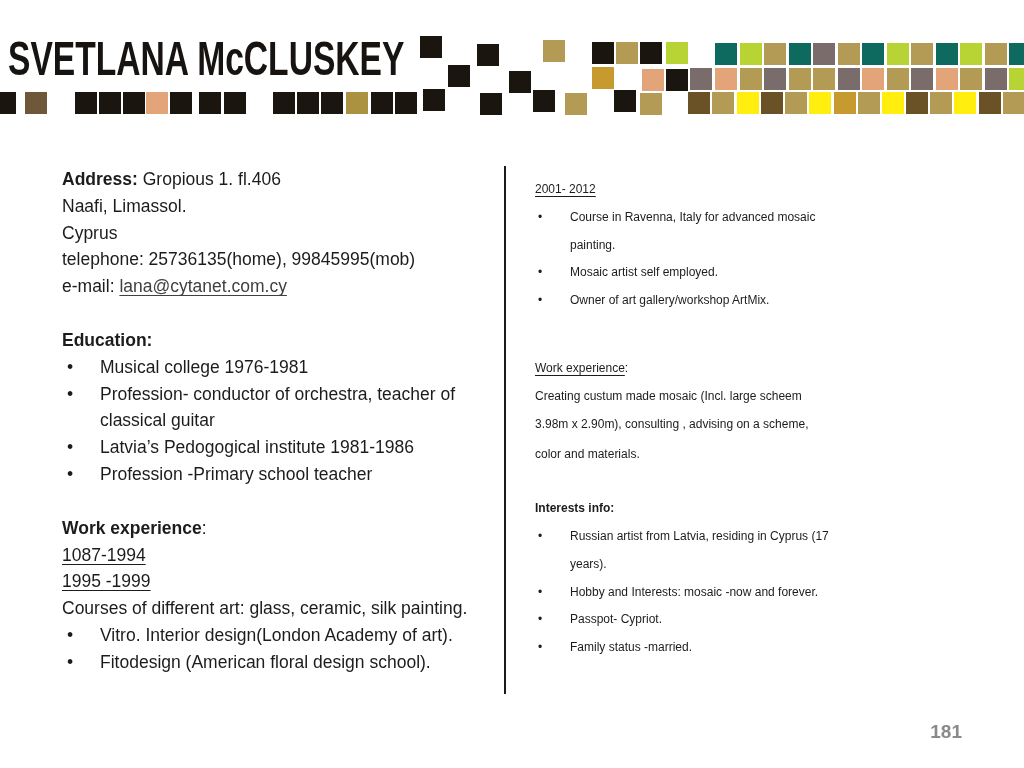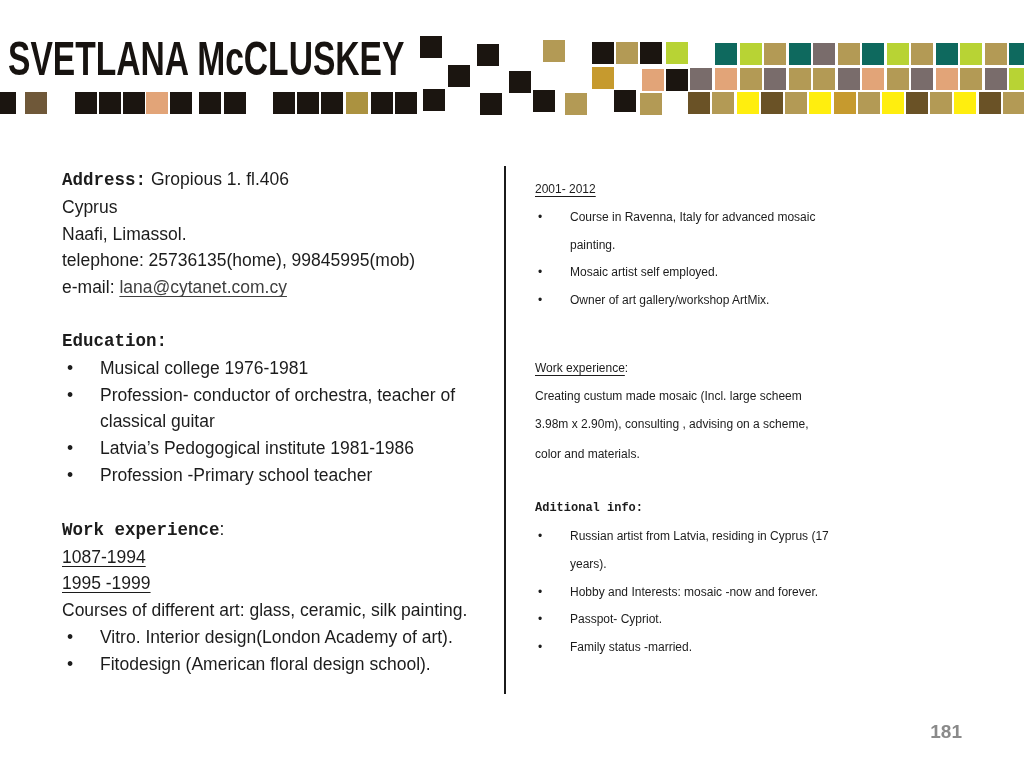--- a/index.html
+++ b/index.html
@@ -28,21 +28,21 @@
   .col { position: absolute; }
   .col p { margin: 0; }
   .col-left  { left: 62px;  top: 166px; width: 412px; font-size: 17.5px; line-height: 26.8px; }
   .col-right { left: 535px; top: 176px; width: 436px; font-size: 12px;   line-height: 27.8px; }
 
   .sp27 { height: 27px; }
   .sp40 { height: 40px; }
   .sp26 { height: 26px; }
   .mt3  { margin-top: 3px !important; }
 
-  .b { font-weight: bold; font-family: Liberation Mono, monospace; }
+  .b { font-weight: bold; }
   .u { text-decoration: underline; text-underline-offset: 3px; }
   .pre { white-space: pre-line; }
 
   a.link { color: #404040; text-decoration: underline; text-underline-offset: 3px; cursor: pointer; }
 
   ul.bullets { list-style: none; margin: 0; padding: 0; }
   ul.bullets li { display: flex; }
   .dot { flex: 0 0 38px; width: 38px; padding-left: 5px; box-sizing: border-box; }
   .col-right .dot { flex: 0 0 35px; width: 35px; padding-left: 3px; }
   .btxt { flex: 1; white-space: pre-line; }
@@ -135,22 +135,22 @@
       <div class="mosaic-square" style="left: 930px; top: 92px; width: 22px; height: 22px; background: rgb(179, 154, 85);"></div>
       <div class="mosaic-square" style="left: 954px; top: 92px; width: 22px; height: 22px; background: rgb(255, 238, 14);"></div>
       <div class="mosaic-square" style="left: 979px; top: 92px; width: 22px; height: 22px; background: rgb(106, 82, 38);"></div>
       <div class="mosaic-square" style="left: 1003px; top: 92px; width: 22px; height: 22px; background: rgb(179, 154, 85);"></div>
     </div>
 
   <div class="divider"></div>
 
   <div class="col col-left">
     <p><span class="b">Address:</span><span> Gropious 1. fl.406</span></p>
+    <p>Naafi, Limassol.</p>
     <p>Cyprus</p>
-    <p>Naafi, Limassol.</p>
     <p>telephone: 25736135(home), 99845995(mob)</p>
     <p><span>e-mail: </span> <a class="link" href="#">lana@cytanet.com.cy</a></p>
     <div class="sp27"></div>
     <p class="b">Education:</p>
     <ul class="bullets">
 
         <li>
           <span class="dot">•</span>
           <span class="btxt">Musical college 1976-1981</span>
         </li>
@@ -209,21 +209,21 @@
           <span class="dot">•</span>
           <span class="btxt">Owner of art gallery/workshop ArtMix.</span>
         </li>
       </ul>
     <div class="sp40"></div>
     <p><span class="u">Work experience</span><span>:</span></p>
     <p class="pre">Creating custum made mosaic (Incl. large scheem
 3.98m x 2.90m), consulting , advising on a scheme,</p>
     <p class="mt3">color and materials.</p>
     <div class="sp26"></div>
-    <p class="b">Aditional info:</p>
+    <p class="b">Interests info:</p>
     <ul class="bullets">
 
         <li>
           <span class="dot">•</span>
           <span class="btxt">Russian artist from Latvia, residing in Cyprus (17
 years).</span>
         </li>
 
         <li>
           <span class="dot">•</span>

